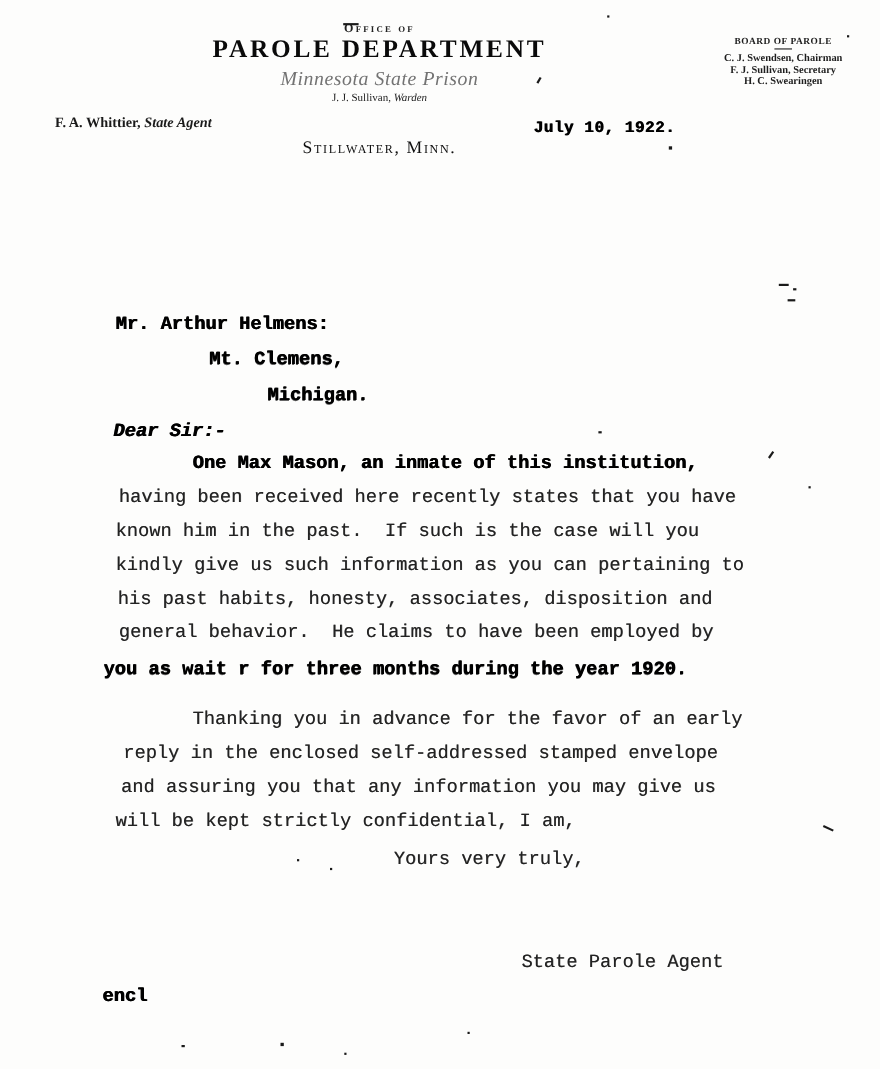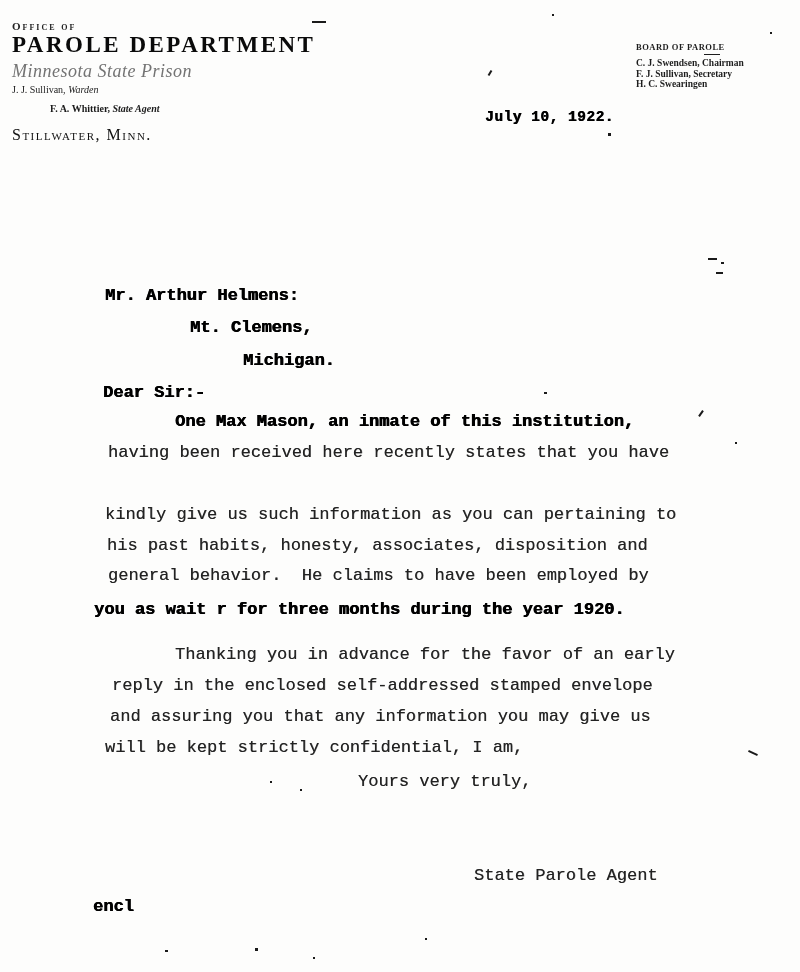--- a/index.html
+++ b/index.html
@@ -6,32 +6,32 @@
   body{
     width:800px;height:972px;
     background:#fdfdfc;
     font-family:"Liberation Serif", serif;
     position:relative;
     overflow:hidden;
   }
   .page{position:absolute;inset:0;}
 
   
-  .lh-center{position:absolute;left:12px;width:690px;text-align:left;color:#111;}
+  .lh-center{position:absolute;left:0;width:690px;text-align:center;color:#111;}
   .office-of{top:20px;font-variant:small-caps;font-size:11px;letter-spacing:2px;font-weight:bold;color:#222;}
   .dept-title{top:32px;font-size:23px;font-weight:bold;letter-spacing:2.5px;color:#0a0a0a;}
   .prison-sub{top:61px;font-style:italic;font-size:18px;letter-spacing:0.5px;color:#737373;}
   .warden-line{top:84px;font-size:10px;color:#222;}
   .warden-line .role{font-style:italic;}
   .city-line{top:98px;font-variant:small-caps;font-size:16px;letter-spacing:1.5px;color:#101010;margin-top:28px;}
 
-  .agent-line{position:absolute;left:50px;top:103px;font-size:10px;font-weight:bold;color:#1a1a1a;}
+  .agent-line{position:absolute;left:50px;top:103px;font-size:13px;font-weight:bold;color:#1a1a1a;}
   .agent-line .role{font-style:italic;font-weight:bold;}
 
-  .board{position:absolute;left:636px;top:42px;width:152px;color:#1d1d1d;}
+  .board{position:absolute;left:636px;top:32px;width:152px;text-align:center;color:#1d1d1d;}
   .board-title{font-size:8.5px;font-weight:bold;letter-spacing:0.5px;}
   .board-rule{width:16px;height:1px;background:#1d1d1d;margin:2px auto 3px auto;}
   .board-member{font-size:9.5px;line-height:10.5px;font-weight:bold;}
 
   
   .tline{
     position:absolute;
     font-family:"Liberation Mono", monospace;
     font-size:17px;
     white-space:pre;
@@ -74,24 +74,25 @@
     <div class="board-member">F. J. Sullivan, Secretary</div>
     <div class="board-member">H. C. Swearingen</div>
   </div>
 
   <div class="date-line">July 10, 1922.</div>
 
   <div class="tline dark" style="left:105px;top:286px;">Mr. Arthur Helmens:</div>
   <div class="tline dark" style="left:190px;top:318px;text-align:center;">Mt. Clemens,</div>
   <div class="tline dark" style="left:243px;top:351px;">Michigan.</div>
 
-  <div class="tline dark" style="left:103px;top:383px;">Dear Sir:-</div>
+  <div class="tline dark" style="left:103px;top:383px;font-style:italic;">Dear Sir:-</div>
 
   <div class="tline dark" style="left:175px;top:412px;">One Max Mason, an inmate of this institution,</div>
   <div class="tline" style="left:108px;top:443px;">having been received here recently states that you have</div>
+  <div class="tline" style="left:105px;top:474px;">known him in the past.  If such is the case will you</div>
   <div class="tline" style="left:105px;top:505px;">kindly give us such information as you can pertaining to</div>
   <div class="tline" style="left:107px;top:536px;">his past habits, honesty, associates, disposition and</div>
   <div class="tline" style="left:108px;top:566px;">general behavior.  He claims to have been employed by</div>
   <div class="tline dark" style="left:94px;top:600px;">you as wait r for three months during the year 1920.</div>
 
   <div class="tline" style="left:175px;top:645px;">Thanking you in advance for the favor of an early</div>
   <div class="tline" style="left:112px;top:676px;">reply in the enclosed self-addressed stamped envelope</div>
   <div class="tline" style="left:110px;top:707px;">and assuring you that any information you may give us</div>
   <div class="tline" style="left:105px;top:738px;">will be kept strictly confidential, I am,</div>
 

